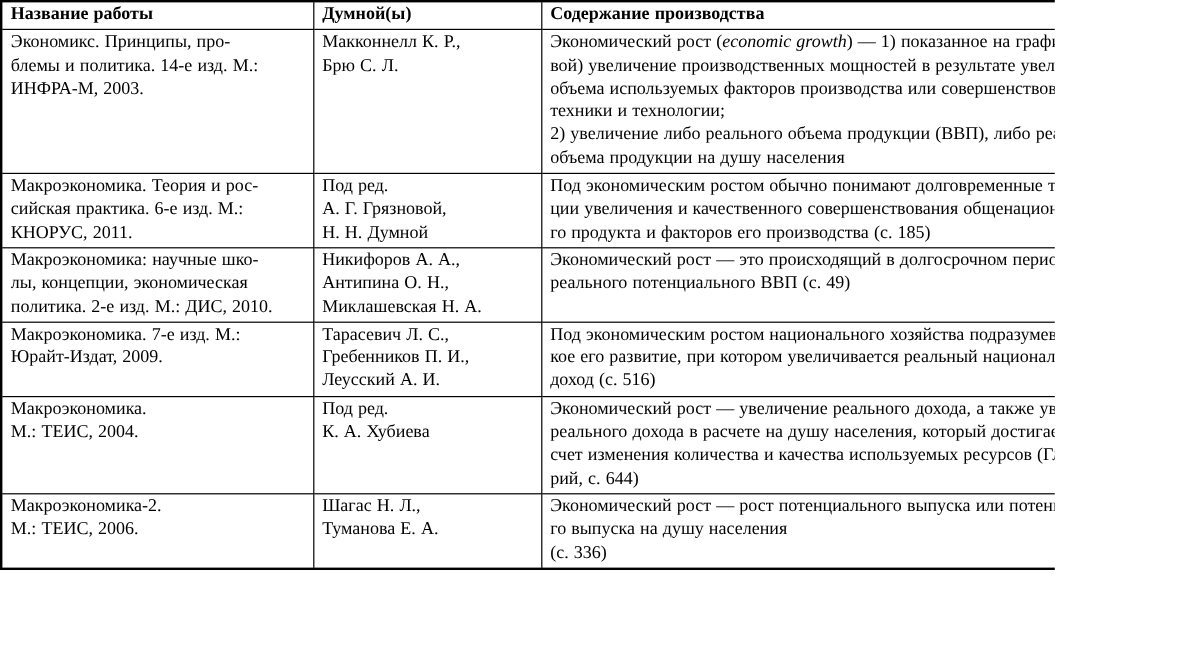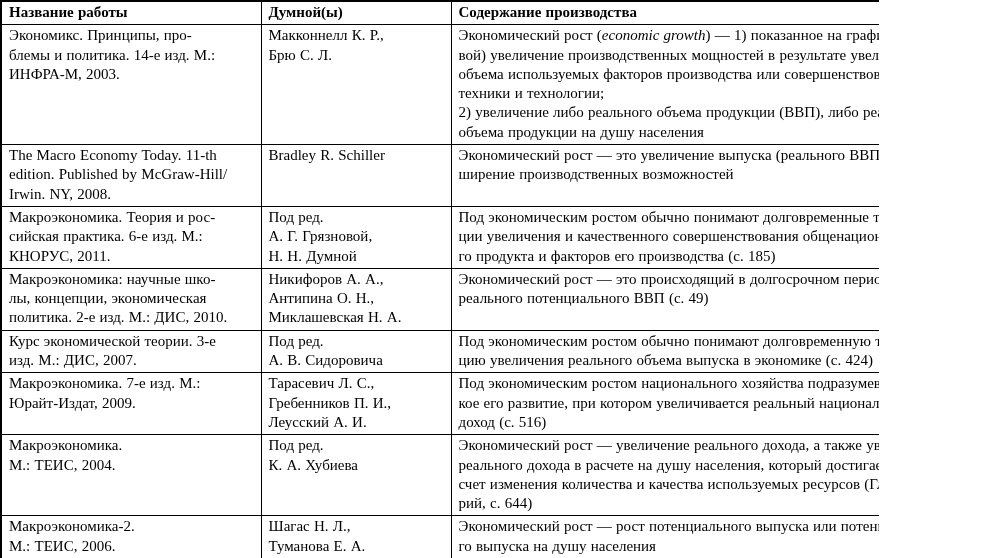--- a/index.html
+++ b/index.html
@@ -60,38 +60,28 @@
         <th>Содержание производства</th>
       </tr>
     </thead>
     <tbody>
         <tr>
           <td>Экономикс. Принципы, про-<br>блемы и политика. 14-е изд. М.:<br>ИНФРА-М, 2003.</td>
           <td>Макконнелл К. Р.,<br>Брю С. Л.</td>
           <td>Экономический рост (<i>economic growth</i>) — 1) показанное на графике (кри-<br>вой) увеличение производственных мощностей в результате увеличения<br>объема используемых факторов производства или совершенствования<br>техники и технологии;<br>2) увеличение либо реального объема продукции (ВВП), либо реального<br>объема продукции на душу населения</td>
         </tr>
         <tr>
-          <td>The Macro Economy Today. 11-th<br>edition. Published by McGraw-Hill/<br>Irwin. NY, 2008.</td>
-          <td>Bradley R. Schiller</td>
-          <td>Экономический рост — это увеличение выпуска (реального ВВП); рас-<br>ширение производственных возможностей</td>
-        </tr>
-        <tr>
           <td>Макроэкономика. Теория и рос-<br>сийская практика. 6-е изд. М.:<br>КНОРУС, 2011.</td>
           <td>Под ред.<br>А. Г. Грязновой,<br>Н. Н. Думной</td>
           <td>Под экономическим ростом обычно понимают долговременные тенден-<br>ции увеличения и качественного совершенствования общенационально-<br>го продукта и факторов его производства (с. 185)</td>
         </tr>
         <tr>
           <td>Макроэкономика: научные шко-<br>лы, концепции, экономическая<br>политика. 2-е изд. М.: ДИС, 2010.</td>
           <td>Никифоров А. А.,<br>Антипина О. Н.,<br>Миклашевская Н. А.</td>
           <td>Экономический рост — это происходящий в долгосрочном периоде рост<br>реального потенциального ВВП (с. 49)</td>
-        </tr>
-        <tr>
-          <td>Курс экономической теории. 3-е<br>изд. М.: ДИС, 2007.</td>
-          <td>Под ред.<br>А. В. Сидоровича</td>
-          <td>Под экономическим ростом обычно понимают долговременную тенден-<br>цию увеличения реального объема выпуска в экономике (с. 424)</td>
         </tr>
         <tr>
           <td>Макроэкономика. 7-е изд. М.:<br>Юрайт-Издат, 2009.</td>
           <td>Тарасевич Л. С.,<br>Гребенников П. И.,<br>Леусский А. И.</td>
           <td>Под экономическим ростом национального хозяйства подразумевают та-<br>кое его развитие, при котором увеличивается реальный национальный<br>доход (с. 516)</td>
         </tr>
         <tr>
           <td>Макроэкономика.<br>М.: ТЕИС, 2004.</td>
           <td>Под ред.<br>К. А. Хубиева</td>
           <td>Экономический рост — увеличение реального дохода, а также увеличение<br>реального дохода в расчете на душу населения, который достигается за<br>счет изменения количества и качества используемых ресурсов (Глосса-<br>рий, с. 644)</td>

